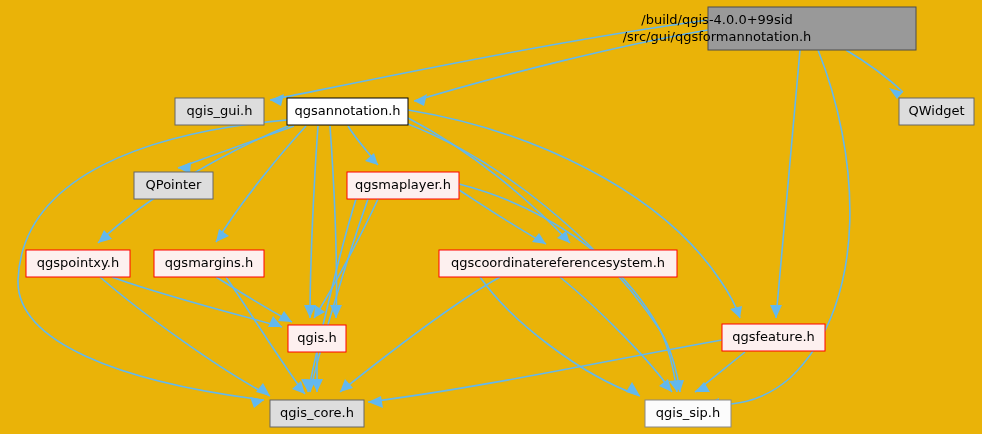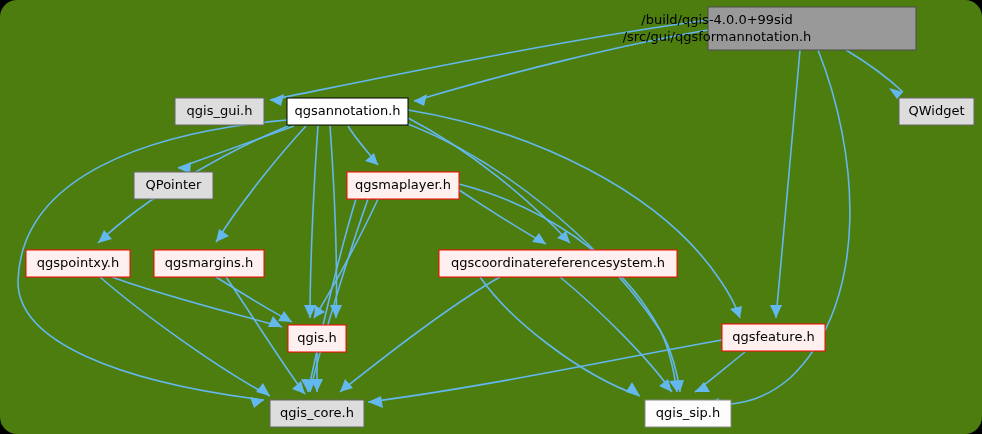--- a/index.html
+++ b/index.html
@@ -1,22 +1,21 @@
 <!DOCTYPE html>
 <html><head>
 <meta charset="utf-8">
 <style>
   html,body{margin:0;padding:0;background:#000;}
   #graph-root{
     position:relative;
     width:982px;height:434px;
-    background:#4d7c0f;
+    background:#eab308;
     font-family:"DejaVu Sans","Liberation Sans",sans-serif;
     overflow:hidden;
-    border-radius:17px;
   }
   #graph-svg{position:absolute;left:0;top:0;width:982px;height:434px;}
   .gnode-rect{stroke-width:1;}
   .gnode-label{
     font-family:"DejaVu Sans","Liberation Sans",sans-serif;
     font-size:13px;
     fill:#000;
     dominant-baseline:middle;
     text-anchor:middle;
     white-space:pre;

